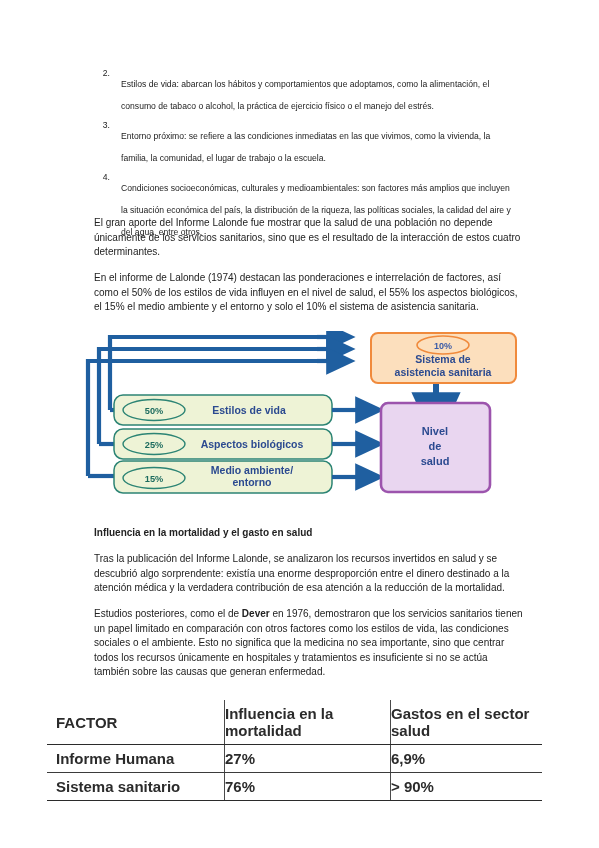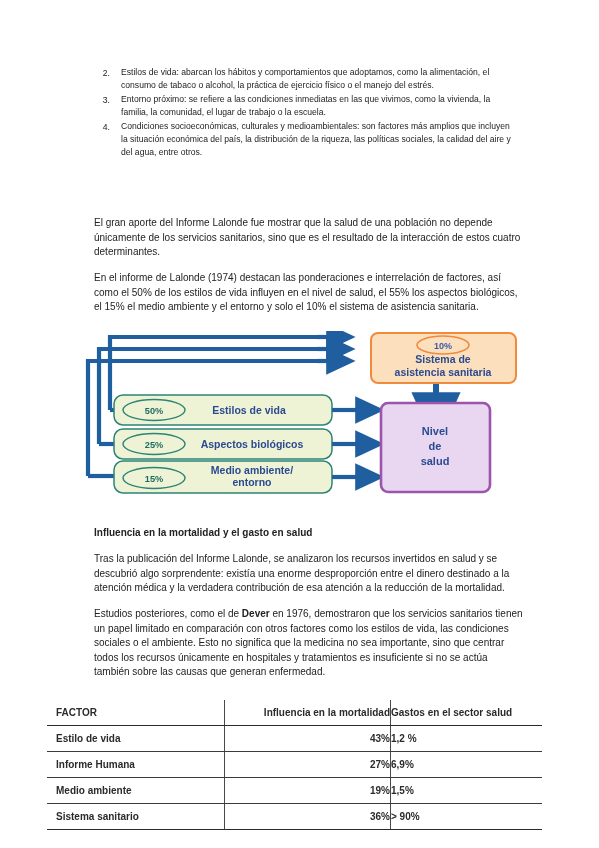--- a/index.html
+++ b/index.html
@@ -39,23 +39,24 @@
     flex: 0 0 22px;
     text-align: right;
     padding-right: 11px;
     font-size: 8.6px;
     line-height: 14.4px;
     color: #222;
   }
   .li-text {
     flex: 1;
     font-size: 8.6px;
-    line-height: 13px;
+    line-height: 22px;
     color: #222;
     text-align: left;
+    margin-top: 7px;
   }
 
   
   .para {
     position: absolute;
     left: 88px;
     width: 430px;
     font-size: 10px;
     line-height: 14.6px;
     color: #222;
@@ -82,38 +83,38 @@
     width: 484px;
   }
   table.factors {
     border-collapse: collapse;
     width: 484px;
     table-layout: fixed;
   }
   table.factors td {
     border-bottom: 1.6px solid #3b3b3b;
     padding: 5px 0 5px 0;
-    font-size: 10px;
+    font-size: 15px;
     font-weight: bold;
     color: #2b2b2b;
     height: 15px;
     vertical-align: middle;
   }
   table.factors tr.head td {
     border-bottom: 1.8px solid #2b2b2b;
   }
   table.factors td.c0 {
     width: 168px;
     padding-left: 9px;
     text-align: left;
     border-right: 1.3px solid #4a4a4a;
   }
   table.factors td.c1 {
     width: 165px;
-    text-align: right;
+    text-align: left;
     border-right: 1.3px solid #4a4a4a;
   }
   table.factors td.c2 {
     width: 151px;
     text-align: left;
   }
   table.factors tr.last td { border-bottom: 1.8px solid #2b2b2b; }
 </style>
 </head>
 <body>
@@ -223,36 +224,26 @@
 
   <div class="tbl-wrap">
     <table class="factors">
       <tbody>
         <tr class="head">
           <td class="c0">FACTOR</td>
           <td class="c1">Influencia en la mortalidad</td>
           <td class="c2">Gastos en el sector salud</td>
         </tr>
         <tr>
-          <td class="c0">Estilo de vida</td>
-          <td class="c1">43%</td>
-          <td class="c2">1,2 %</td>
-        </tr>
-        <tr>
           <td class="c0">Informe Humana</td>
           <td class="c1">27%</td>
           <td class="c2">6,9%</td>
         </tr>
-        <tr>
-          <td class="c0">Medio ambiente</td>
-          <td class="c1">19%</td>
-          <td class="c2">1,5%</td>
-        </tr>
         <tr class="last">
           <td class="c0">Sistema sanitario</td>
-          <td class="c1">36%</td>
+          <td class="c1">76%</td>
           <td class="c2">&gt; 90%</td>
         </tr>
       </tbody>
     </table>
   </div>
 
 </div>
 
 </body></html>

